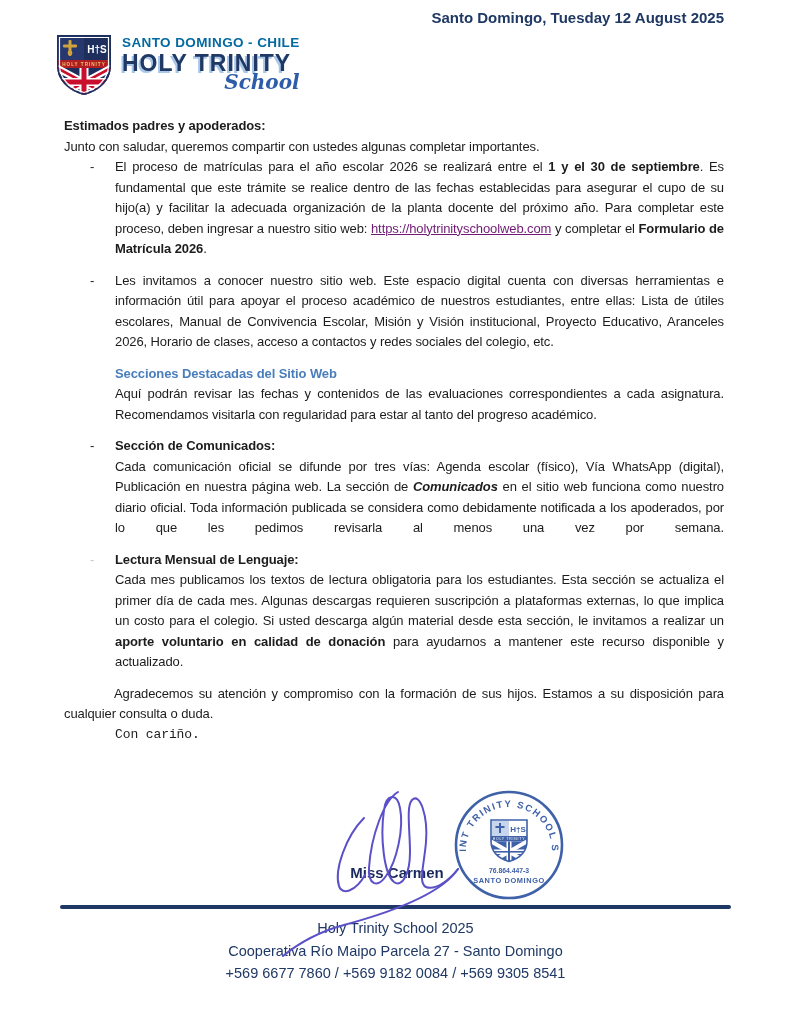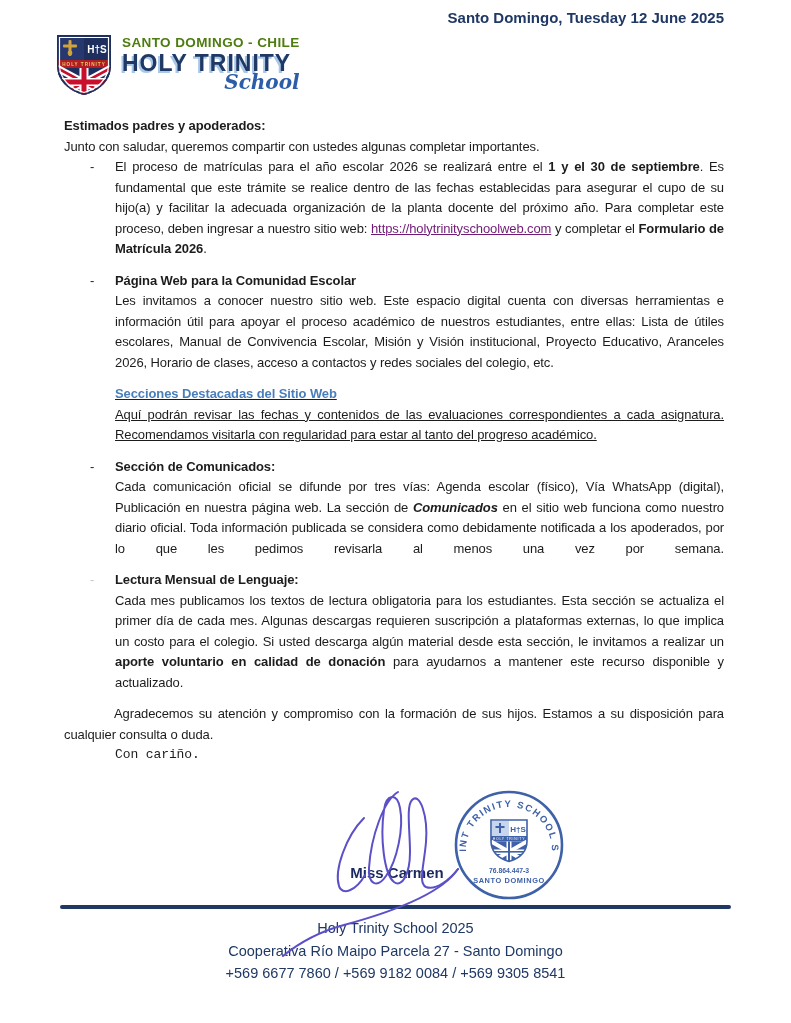--- a/index.html
+++ b/index.html
@@ -6,37 +6,37 @@
   .page{
     position:relative;width:791px;height:1023px;background:#ffffff;
     font-family:"Liberation Sans",sans-serif;color:#1c1c1c;overflow:hidden;
     margin:0 auto;
   }
   
   .date{position:absolute;top:9px;right:67px;font-size:15px;font-weight:bold;color:#1f3864;}
   .logo{position:absolute;top:33px;left:55px;display:flex;align-items:flex-start;}
   .logo svg{display:block;}
   .logo-text{margin-left:9px;line-height:1;}
-  .logo-loc{font-size:13.5px;font-weight:bold;color:#4d7c0f;letter-spacing:.4px;margin-top:3px;}
+  .logo-loc{font-size:13.5px;font-weight:bold;color:#0369a1;letter-spacing:.4px;margin-top:3px;}
   .logo-name{font-size:23px;font-weight:bold;color:#1f3864;letter-spacing:1px;margin-top:2px;
              text-shadow:-2px 2px 0 #a9c7e9;}
   .logo-school{font-family:"DejaVu Serif",serif;font-style:italic;font-weight:bold;
                font-size:20px;color:#2d5da8;margin:-3px 0 0 56px;text-align:right;}
   
   .content{position:absolute;left:64px;right:67px;top:116px;font-size:13px;
            line-height:20.5px;letter-spacing:-0.1px;}
   .content p{margin:0;}
   .just{text-align:justify;}
   .just-last{text-align-last:justify;}
   .salutation{font-weight:bold;margin-bottom:20px;}
   .intro{margin-bottom:12px;}
   .li{position:relative;padding-left:51px;margin-bottom:11px;}
   .li .dash{position:absolute;left:26px;top:0;}
   .li .dash.faint{color:#c9c9c9;}
-  .indent{padding-left:51px;margin-bottom:11px;text-decoration:underline;}
+  .indent{padding-left:51px;margin-bottom:11px;}
   .blue-head{color:#4a7ebb;font-weight:bold;margin-bottom:2px;}
   .sub-head{font-weight:bold;}
   a.link{color:#701a75;text-decoration:underline;cursor:pointer;}
   .closing{text-indent:50px;margin-top:4px;margin-bottom:14px;}
   .regards{padding-left:51px;margin-bottom:0;font-family:Liberation Mono, monospace;}
   
   .sign-area{position:absolute;left:64px;right:67px;top:788px;height:120px;}
   .signature{position:absolute;left:216px;top:-12px;z-index:3;pointer-events:none;}
   .stamp{position:absolute;left:388px;top:0px;}
   .sign-name{position:absolute;left:253px;top:76px;width:160px;text-align:center;
@@ -44,21 +44,21 @@
   
   .footer{position:absolute;left:0;right:0;top:905px;}
   .rule{margin:0 60px;height:4px;background:#1f3864;border-radius:2px;}
   .f-lines{margin-top:8px;text-align:center;color:#1f3864;font-size:14.5px;line-height:22.5px;}
 </style>
 </head>
 <body>
 
 <div class="page">
 
-  <div class="date">Santo Domingo, Tuesday 12 June 2025</div>
+  <div class="date">Santo Domingo, Tuesday 12 August 2025</div>
 
   <div class="logo">
     <svg width="58" height="64" viewBox="0 0 58 64">
       <defs>
         <clipPath id="shieldClip">
           <path d="M2,2 H56 V32 C56,48 44,58 29,62 C14,58 2,48 2,32 Z"></path>
         </clipPath>
       </defs>
       <g clip-path="url(#shieldClip)">
         <rect x="0" y="0" width="58" height="64" fill="#1e2f5e"></rect>
@@ -99,21 +99,20 @@
     <p class="intro">Junto con saludar, queremos compartir con ustedes algunas completar importantes.</p>
 
     <div class="li">
       <span class="dash">-</span>
       <p class="just"><span>El proceso de matrículas para el año escolar 2026 se realizará entre el </span><b>1 y el 30 de septiembre</b><span>. Es fundamental que este trámite se realice dentro de las fechas establecidas para asegurar el cupo de su hijo(a) y facilitar la adecuada organización de la planta docente del próximo año. Para completar este proceso, deben ingresar a nuestro sitio web: </span><a class="link">https://holytrinityschoolweb.com</a><span> y completar el </span><b>Formulario de Matrícula 2026</b><span>.</span></p>
     </div>
 
     <div class="li">
       <span class="dash">-</span>
       <div>
-        <p class="sub-head">Página Web para la Comunidad Escolar</p>
         <p class="just">Les invitamos a conocer nuestro sitio web. Este espacio digital cuenta con diversas herramientas e información útil para apoyar el proceso académico de nuestros estudiantes, entre ellas: Lista de útiles escolares, Manual de Convivencia Escolar, Misión y Visión institucional, Proyecto Educativo, Aranceles 2026, Horario de clases, acceso a contactos y redes sociales del colegio, etc.</p>
       </div>
     </div>
 
     <div class="indent">
       <p class="blue-head">Secciones Destacadas del Sitio Web</p>
       <p class="just">Aquí podrán revisar las fechas y contenidos de las evaluaciones correspondientes a cada asignatura. Recomendamos visitarla con regularidad para estar al tanto del progreso académico.</p>
     </div>
 
     <div class="li">

